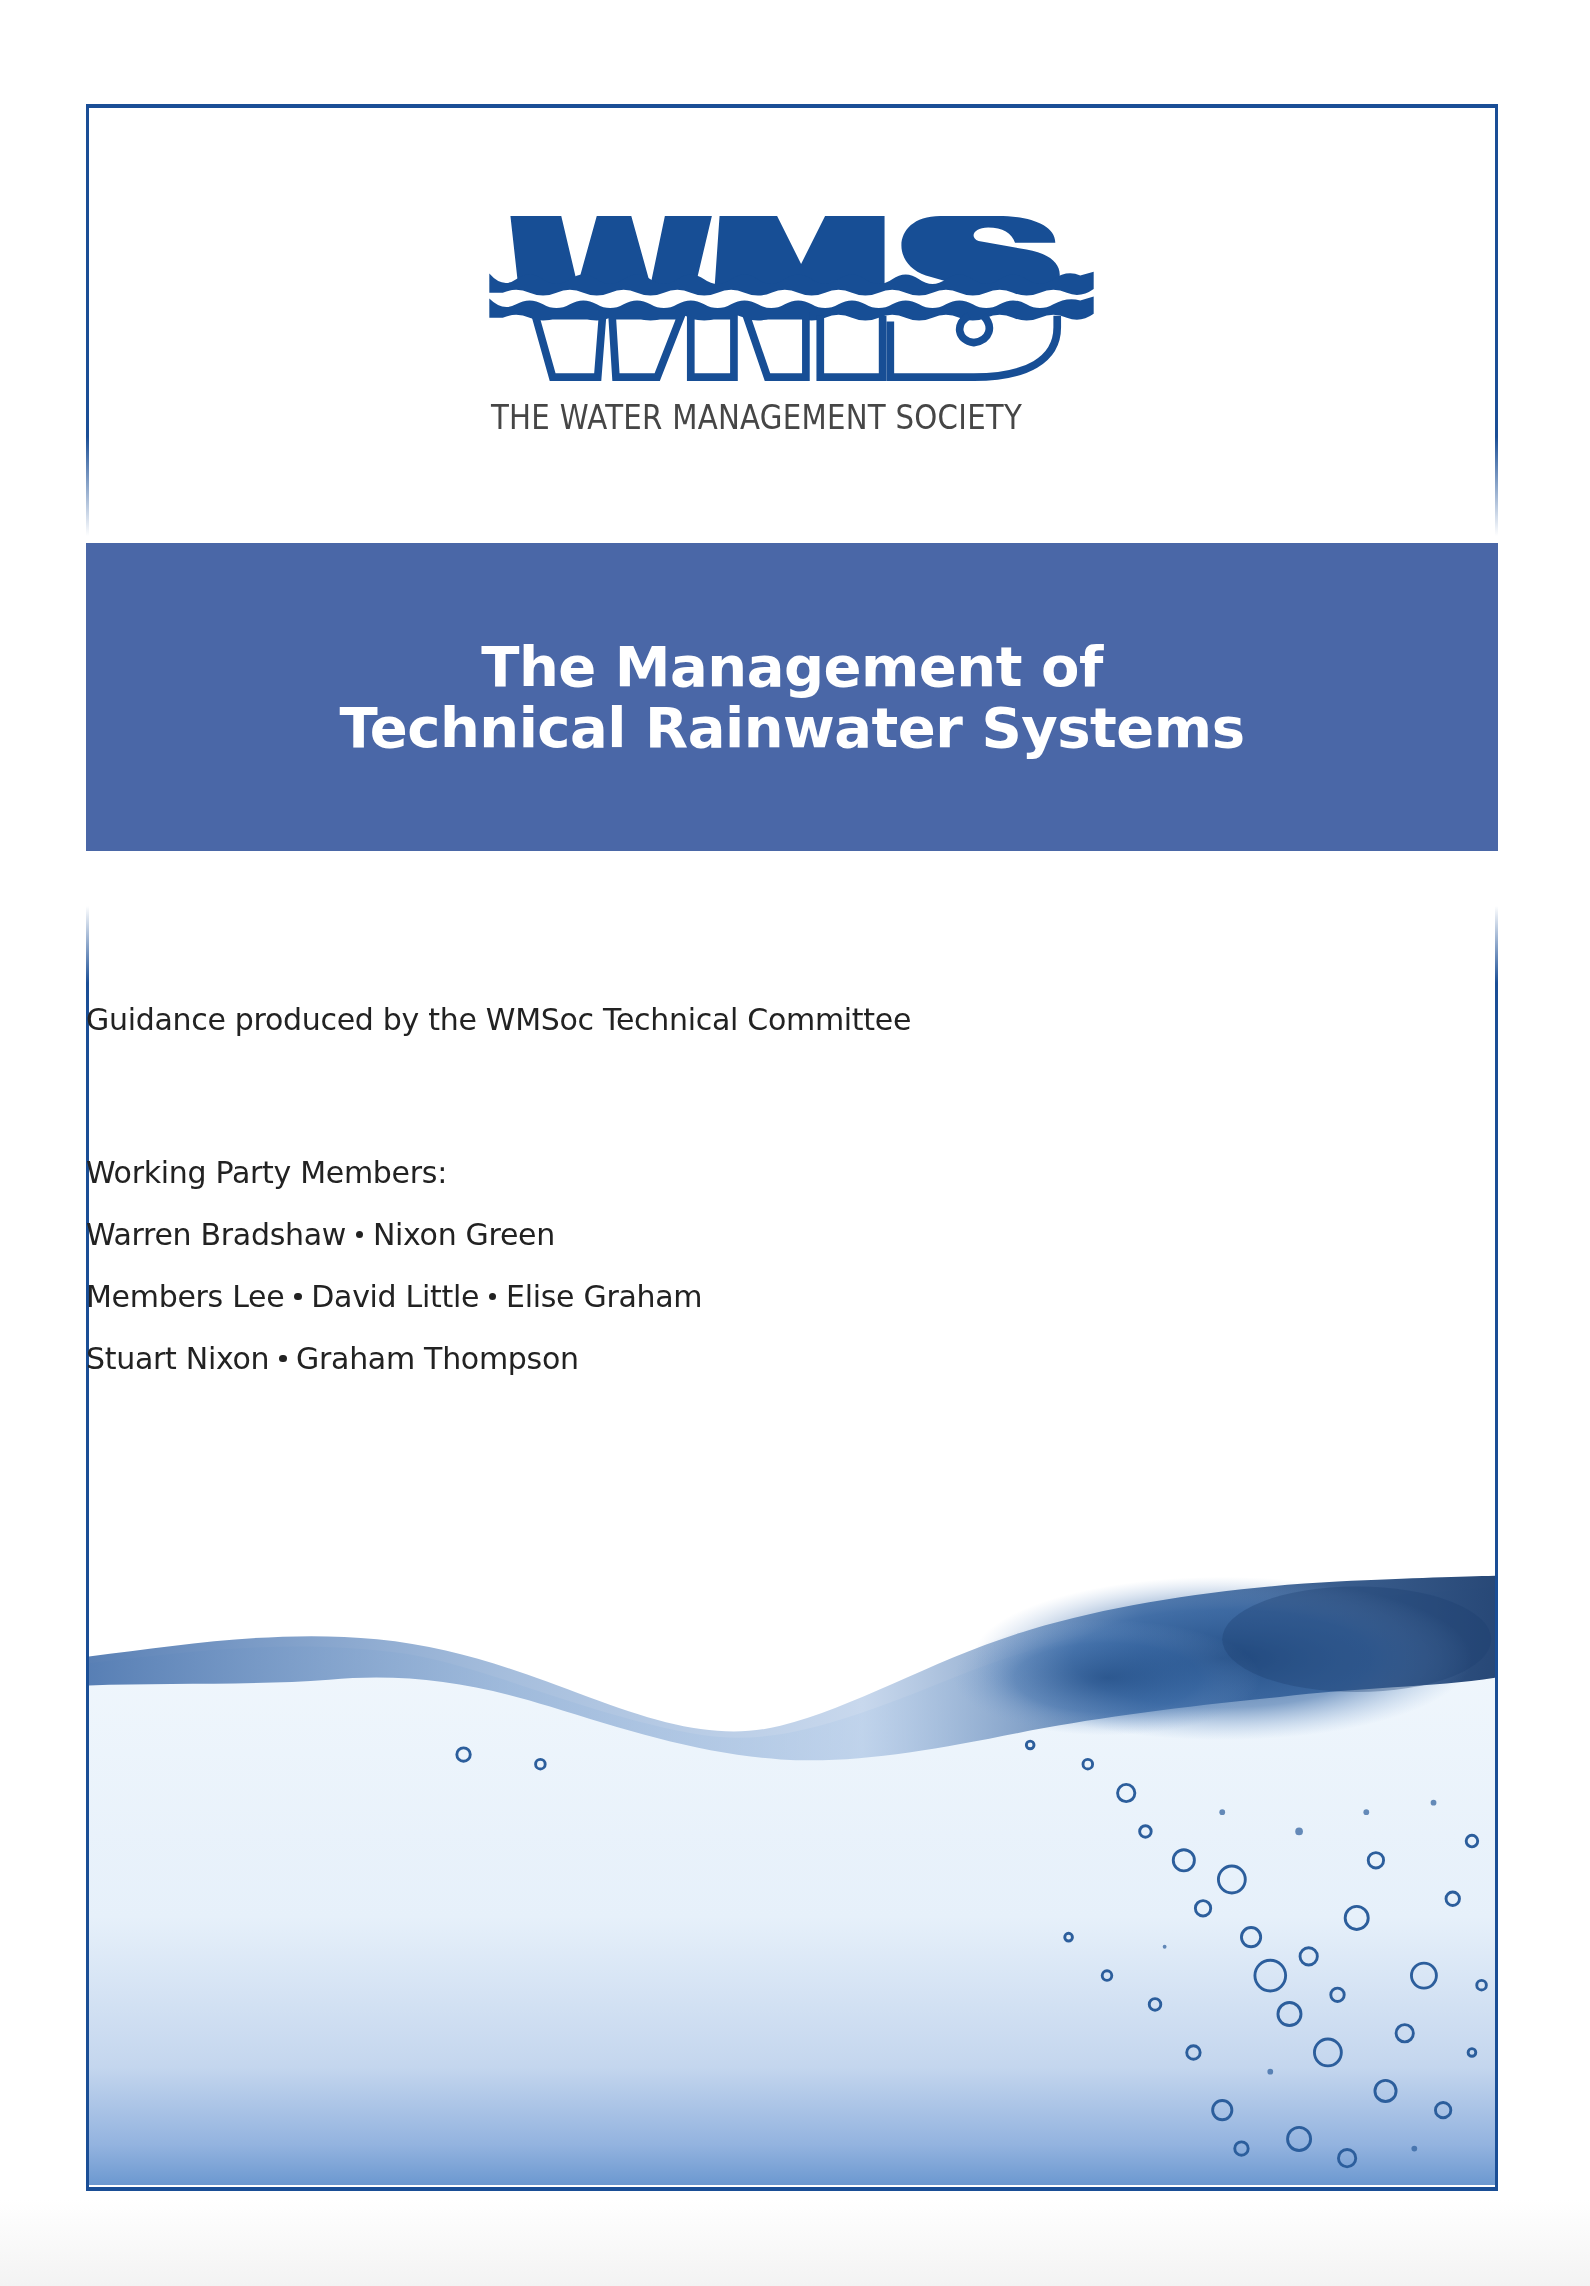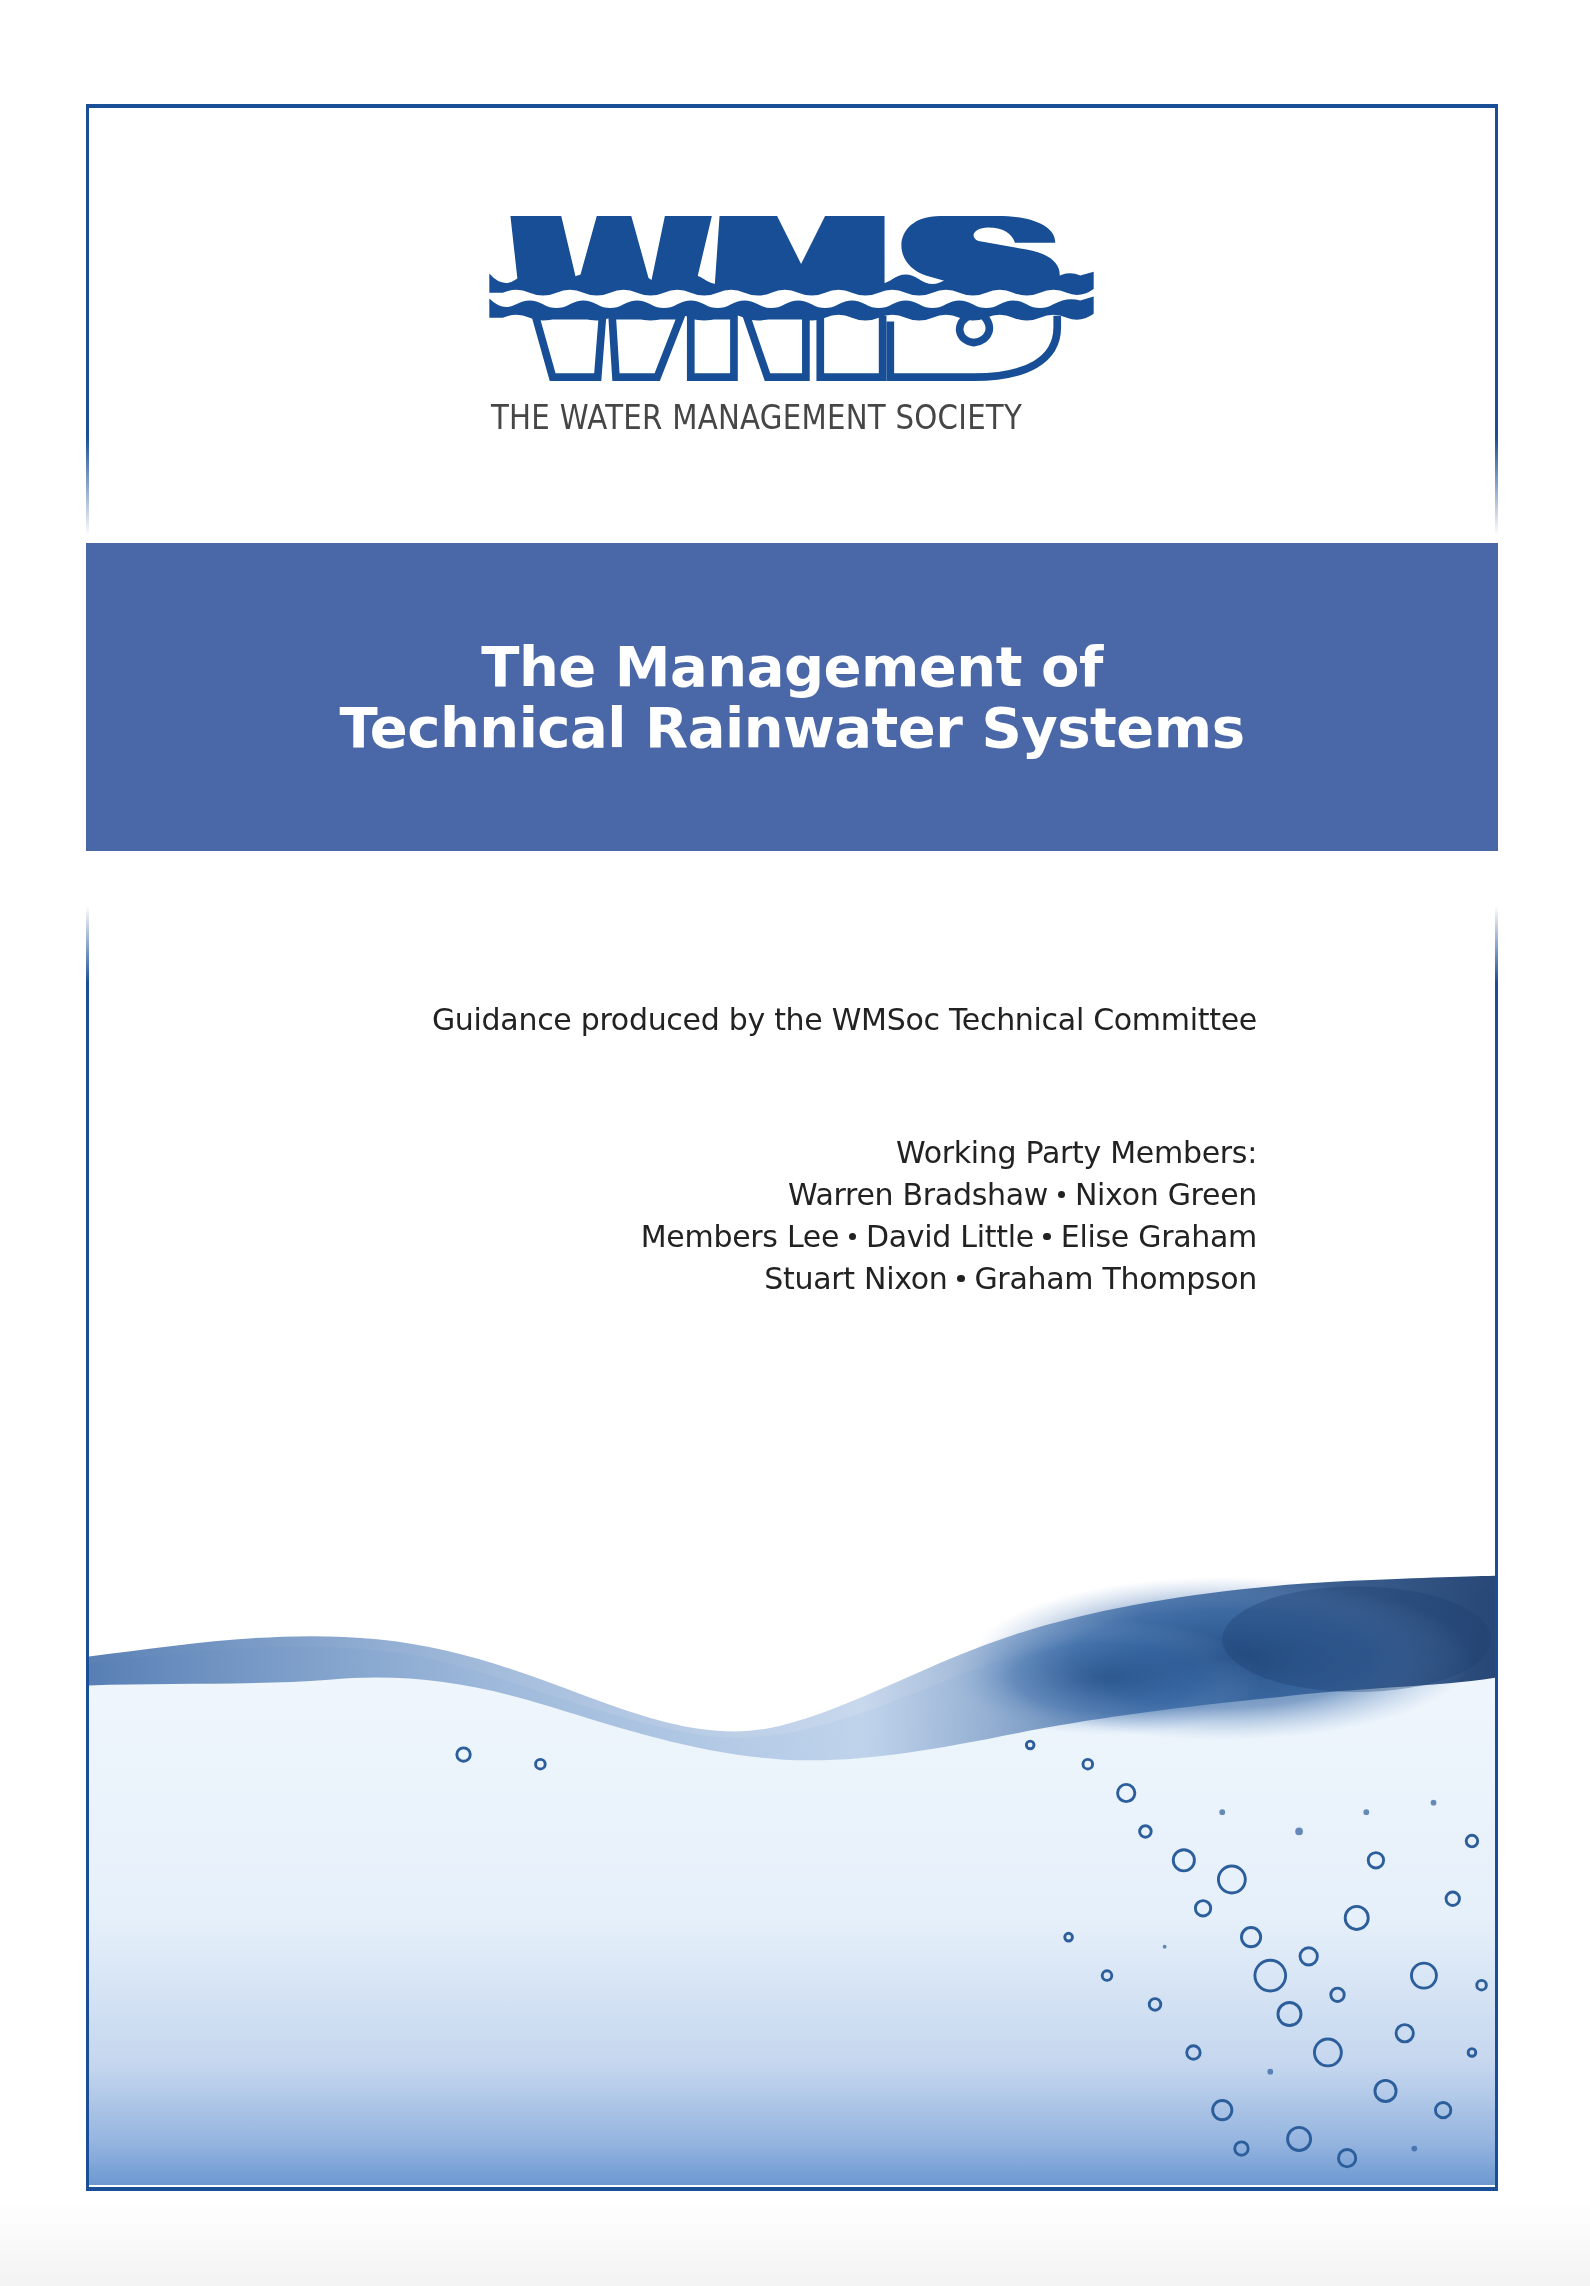--- a/index.html
+++ b/index.html
@@ -29,27 +29,27 @@
   .title-band {
     position:absolute; left:0; top:439px; width:1412px; height:308px; background:#4a67a7;
     display:flex; flex-direction:column; align-items:center; justify-content:center;
   }
   .title-line {
     color:#ffffff; font-family:"DejaVu Sans", sans-serif; font-weight:bold; font-size:56px;
     line-height:61px; white-space:nowrap; letter-spacing:-0.5px;
   }
 
   .body-text {
-    position:absolute; left:0; width:1171px; text-align:right; color:#222;
+    position:absolute; left:0; width:1171px; text-align:left; color:#222;
     font-family:"DejaVu Sans", sans-serif; font-size:30px; font-weight:normal; letter-spacing:-0.3px;
   }
   .guidance { top:898px; }
   .published { top:964px; }
   .members { top:1028px; line-height:42px; }
-  .members div { white-space:nowrap; }
+  .members div { white-space:nowrap;margin-top:20px; }
   .sep { display:inline-block; width:7.7px; height:7.7px; border-radius:50%; background:#222; margin:0 9.6px; vertical-align:middle; position:relative; top:-1.9px; }
 
   .water {
     position:absolute; left:2.9px; top:1468px; width:1406px; height:615px; overflow:hidden;
   }
   .water-inner-line { position:absolute; left:2.9px; bottom:3.8px; width:1406px; height:1.9px; background:#fff; }
 </style>
 </head>
 <body>
 

